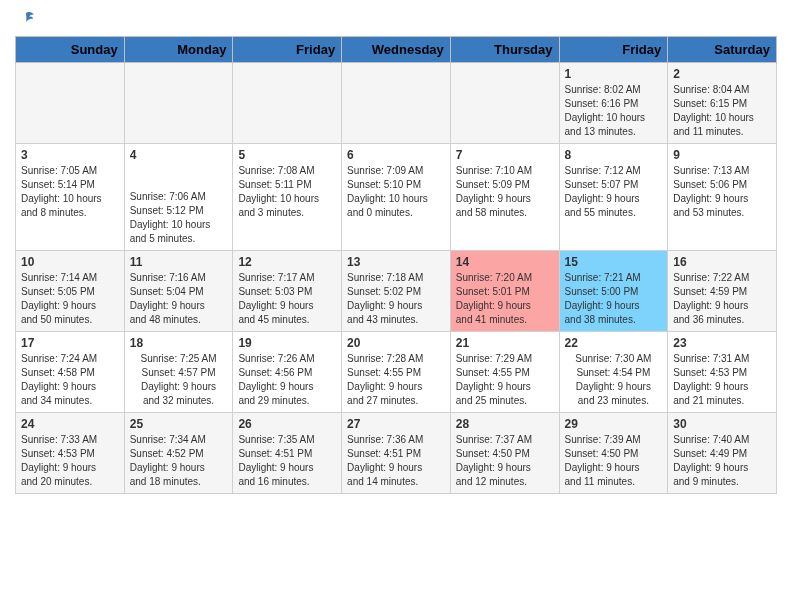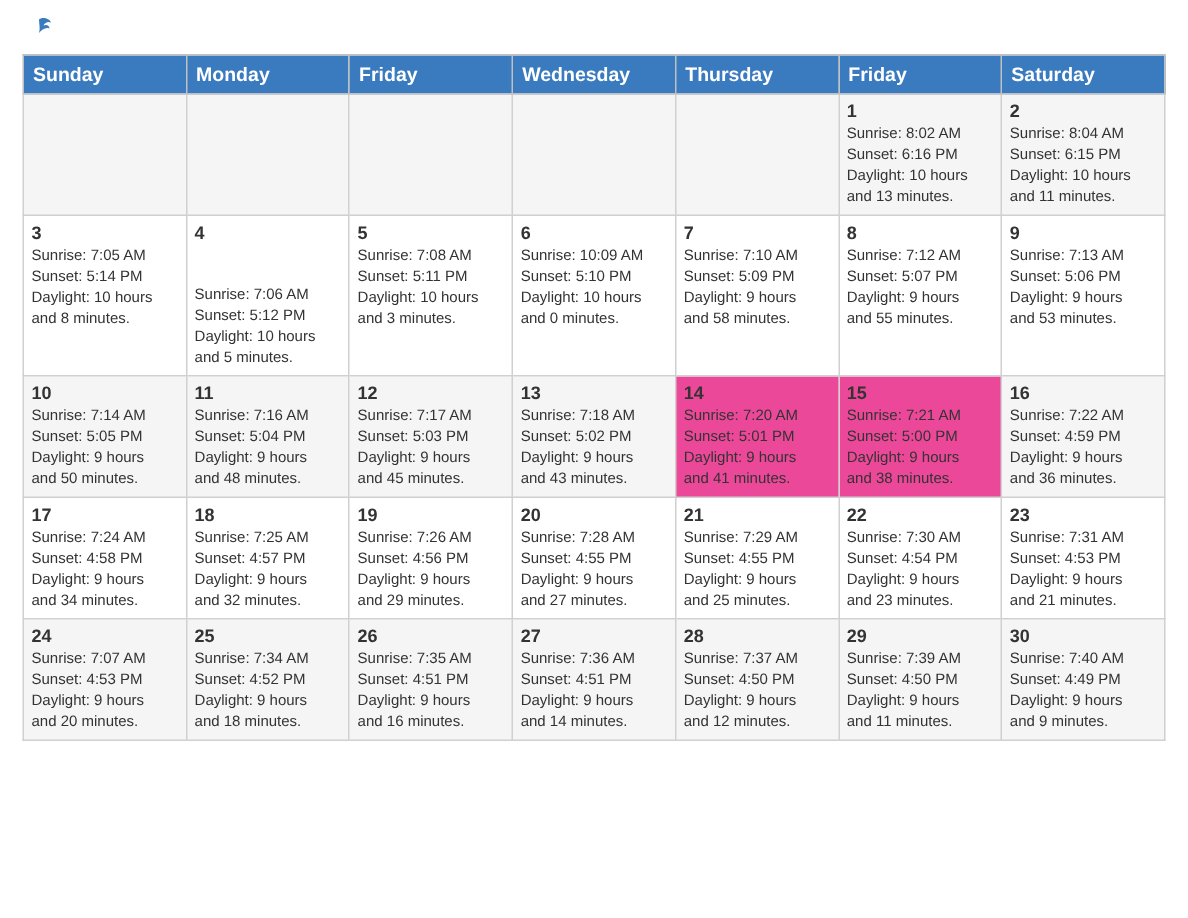--- a/index.html
+++ b/index.html
@@ -48,22 +48,22 @@
       color: #555;
       margin-top: 2px;
     }
     .calendar-table {
       width: 100%;
       border-collapse: collapse;
       table-layout: fixed;
     }
     .calendar-table th {
       background-color: #3a7abf;
-      color: #ffffff;
-      text-align: left;
+      color: #000000;
+      text-align: right;
       padding: 5px 6px;
       font-size: 13px;
       font-weight: bold;
       border: 1px solid #c0c0c0;
     }
     .calendar-table td {
       vertical-align: top;
       border: 1px solid #d0d0d0;
       padding: 4px 5px;
       font-size: 10.5px;
@@ -162,21 +162,21 @@
         </td>
         <td style="background: rgb(255, 255, 255);">
           <span class="day-number">5</span>
           <div class="day-info" style="white-space: pre-line;">Sunrise: 7:08 AM
 Sunset: 5:11 PM
 Daylight: 10 hours
 and 3 minutes.</div>
         </td>
         <td style="background: rgb(255, 255, 255);">
           <span class="day-number">6</span>
-          <div class="day-info" style="white-space: pre-line;">Sunrise: 10:09 AM
+          <div class="day-info" style="white-space: pre-line;">Sunrise: 7:09 AM
 Sunset: 5:10 PM
 Daylight: 10 hours
 and 0 minutes.</div>
         </td>
         <td style="background: rgb(255, 255, 255);">
           <span class="day-number">7</span>
           <div class="day-info" style="white-space: pre-line;">Sunrise: 7:10 AM
 Sunset: 5:09 PM
 Daylight: 9 hours
 and 58 minutes.</div>
@@ -218,28 +218,28 @@
 Daylight: 9 hours
 and 45 minutes.</div>
         </td>
         <td style="background: rgb(245, 245, 245);">
           <span class="day-number">13</span>
           <div class="day-info" style="white-space: pre-line;">Sunrise: 7:18 AM
 Sunset: 5:02 PM
 Daylight: 9 hours
 and 43 minutes.</div>
         </td>
-        <td style="background: #ec4899;">
+        <td style="background: #fca5a5;">
           <span class="day-number">14</span>
           <div class="day-info" style="white-space: pre-line;">Sunrise: 7:20 AM
 Sunset: 5:01 PM
 Daylight: 9 hours
 and 41 minutes.</div>
         </td>
-        <td style="background: #ec4899;">
+        <td style="background: #7dd3fc;">
           <span class="day-number">15</span>
           <div class="day-info" style="white-space: pre-line;">Sunrise: 7:21 AM
 Sunset: 5:00 PM
 Daylight: 9 hours
 and 38 minutes.</div>
         </td>
         <td style="background: rgb(245, 245, 245);">
           <span class="day-number">16</span>
           <div class="day-info" style="white-space: pre-line;">Sunrise: 7:22 AM
 Sunset: 4:59 PM
@@ -250,21 +250,21 @@
       <tr>
         <td style="background: rgb(255, 255, 255);">
           <span class="day-number">17</span>
           <div class="day-info" style="white-space: pre-line;">Sunrise: 7:24 AM
 Sunset: 4:58 PM
 Daylight: 9 hours
 and 34 minutes.</div>
         </td>
         <td style="background: rgb(255, 255, 255);">
           <span class="day-number">18</span>
-          <div class="day-info" style="white-space: pre-line;">Sunrise: 7:25 AM
+          <div class="day-info" style="white-space: pre-line; text-align: center;">Sunrise: 7:25 AM
 Sunset: 4:57 PM
 Daylight: 9 hours
 and 32 minutes.</div>
         </td>
         <td style="background: rgb(255, 255, 255);">
           <span class="day-number">19</span>
           <div class="day-info" style="white-space: pre-line;">Sunrise: 7:26 AM
 Sunset: 4:56 PM
 Daylight: 9 hours
 and 29 minutes.</div>
@@ -278,37 +278,37 @@
         </td>
         <td style="background: rgb(255, 255, 255);">
           <span class="day-number">21</span>
           <div class="day-info" style="white-space: pre-line;">Sunrise: 7:29 AM
 Sunset: 4:55 PM
 Daylight: 9 hours
 and 25 minutes.</div>
         </td>
         <td style="background: rgb(255, 255, 255);">
           <span class="day-number">22</span>
-          <div class="day-info" style="white-space: pre-line;">Sunrise: 7:30 AM
+          <div class="day-info" style="white-space: pre-line; text-align: center;">Sunrise: 7:30 AM
 Sunset: 4:54 PM
 Daylight: 9 hours
 and 23 minutes.</div>
         </td>
         <td style="background: rgb(255, 255, 255);">
           <span class="day-number">23</span>
           <div class="day-info" style="white-space: pre-line;">Sunrise: 7:31 AM
 Sunset: 4:53 PM
 Daylight: 9 hours
 and 21 minutes.</div>
         </td>
       </tr>
       <tr>
         <td style="background: rgb(245, 245, 245);">
           <span class="day-number">24</span>
-          <div class="day-info" style="white-space: pre-line;">Sunrise: 7:07 AM
+          <div class="day-info" style="white-space: pre-line;">Sunrise: 7:33 AM
 Sunset: 4:53 PM
 Daylight: 9 hours
 and 20 minutes.</div>
         </td>
         <td style="background: rgb(245, 245, 245);">
           <span class="day-number">25</span>
           <div class="day-info" style="white-space: pre-line;">Sunrise: 7:34 AM
 Sunset: 4:52 PM
 Daylight: 9 hours
 and 18 minutes.</div>

